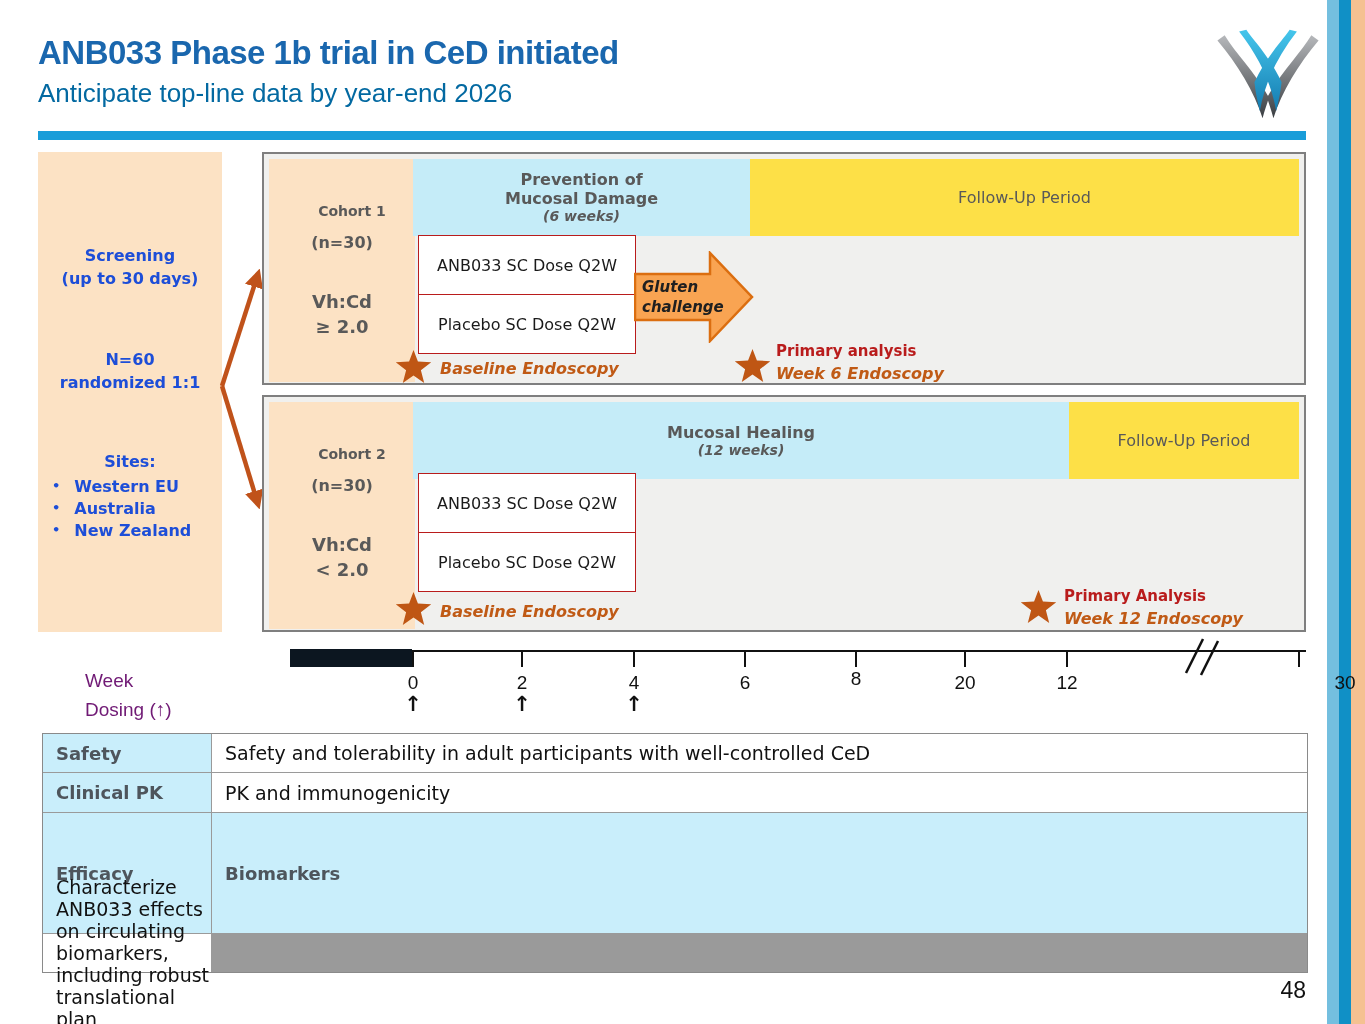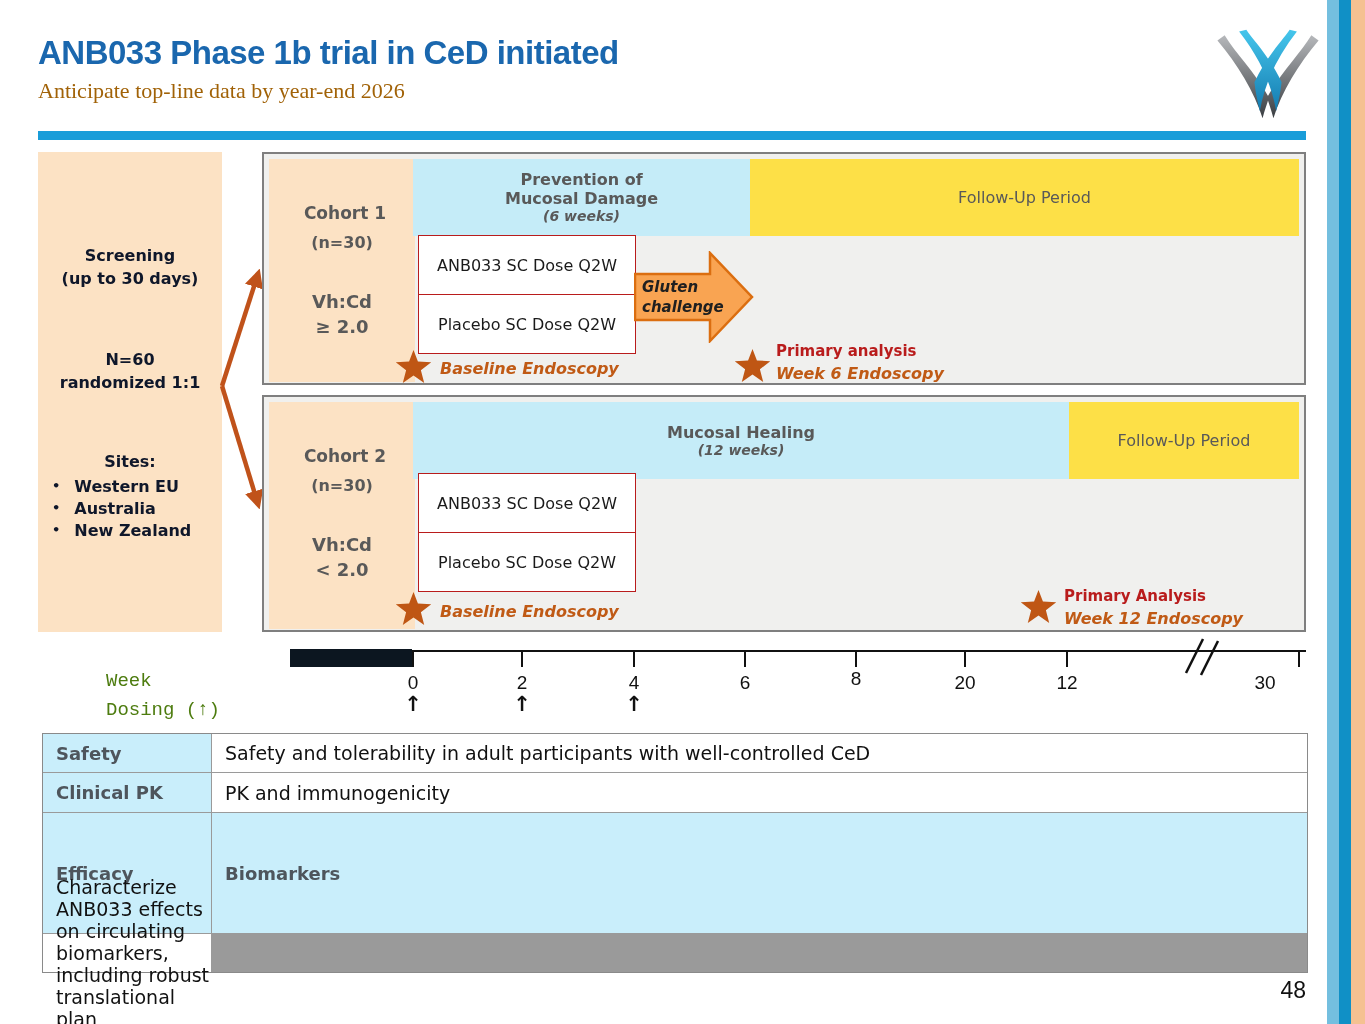--- a/index.html
+++ b/index.html
@@ -3,47 +3,47 @@
 <meta charset="utf-8">
 <style>
   html,body{margin:0;padding:0;background:#fff;}
   .page{position:relative;width:1365px;height:1024px;background:#fff;overflow:hidden;
         font-family:"DejaVu Sans",sans-serif;color:#595959;}
   .abs{position:absolute;}
 
   
   .title{left:38px;top:34px;font-family:"Liberation Sans",sans-serif;font-weight:bold;
          font-size:33px;color:#1a67ae;letter-spacing:-0.5px;}
-  .subtitle{left:38px;top:78px;font-family:Liberation Serif, serif;font-size:22px;color:#a16207;}
+  .subtitle{left:38px;top:78px;font-family:Liberation Sans, sans-serif;font-size:26px;color:#0369a1;}
   .header-rule{left:38px;top:131px;width:1268px;height:9px;background:#199dd9;}
 
   
   .stripe{top:0;height:1024px;}
   .stripe-light{left:1327px;width:12px;background:#74bfdf;}
   .stripe-blue{left:1339px;width:12px;background:#1090c6;}
   .stripe-orange{left:1351px;width:14px;background:#f5c191;}
 
   
   .screening-box{left:38px;top:152px;width:184px;height:480px;background:#fce2c4;
-                 font-size:16px;font-weight:bold;color:#0f172a;}
+                 font-size:16px;font-weight:bold;color:#1d4ed8;}
   .scr-block{position:absolute;left:0;width:100%;text-align:center;line-height:23px;}
   .scr-1{top:92px;}
   .scr-2{top:196px;}
   .scr-3{top:298px;}
   .sites{position:absolute;top:324px;left:14px;text-align:left;line-height:21px;white-space:nowrap;}
   .site::before{content:"•";font-size:13px;margin-right:14px;position:relative;top:-2px;}
 
   
   .panel{background:#f0f0ee;border:2px solid #7f7f7f;box-sizing:border-box;}
   .panel1{left:262px;top:152px;width:1044px;height:233px;}
   .panel2{left:262px;top:395px;width:1044px;height:237px;}
   .cohort-box{position:absolute;left:5px;top:5px;width:146px;background:#fce2c4;text-align:center;}
   .cb1{height:223px;}
   .cb2{height:227px;}
-  .cohort-name{position:absolute;left:3px;width:100%;top:44px;font-size:17px;font-weight:bold;}
+  .cohort-name{position:absolute;left:10px;width:100%;top:44px;font-size:14px;font-weight:bold;}
   .cohort-n{position:absolute;left:0;width:100%;top:74px;font-size:16px;font-weight:bold;}
   .cohort-crit{position:absolute;left:0;width:100%;top:130px;font-size:18px;font-weight:bold;line-height:25px;}
   .band{position:absolute;top:5px;height:77px;display:flex;flex-direction:column;
         align-items:center;justify-content:center;text-align:center;}
   .band-title{font-size:16px;font-weight:bold;line-height:19px;color:#595959;}
   .band-duration{font-size:14px;font-style:italic;font-weight:bold;line-height:17px;color:#595959;}
   .blue-band{background:#c5ecf8;}
   .gray-band{background:#fde047;font-size:16px;font-weight:normal;color:#595959;}
   .bb1{left:149px;width:337px;}
   .gb1{left:486px;width:549px;}
@@ -64,21 +64,21 @@
   .star{width:37px;height:34px;}
   .endo-label{font-size:16px;font-weight:bold;font-style:italic;color:#c05a15;white-space:nowrap;}
   .primary-title{font-size:15px;font-weight:bold;color:#b91c1c;white-space:nowrap;}
 
   
   .tl-bar{left:290px;top:649px;width:122px;height:18px;background:#0c1620;}
   .tl-line{left:412px;top:650px;width:894px;height:2px;background:#111;}
   .tick{top:650px;width:2px;height:17px;background:#111;transform:translateX(-50%);}
   .tick-label{top:672px;transform:translateX(-50%);font-family:"Liberation Sans",sans-serif;
               font-size:19px;color:#111;}
-  .tl-side-label{left:85px;font-family:Liberation Mono, monospace;font-size:19px;color:#4d7c0f;margin-left:21px;}
+  .tl-side-label{left:85px;font-family:Liberation Sans, sans-serif;font-size:19px;color:#701a75;}
   .dose-arrow{top:692px;transform:translateX(-50%);font-size:21px;font-weight:bold;color:#111;}
 
   
   .obj-table{left:42px;top:733px;width:1264px;display:grid;
              grid-template-columns:168px 1fr;grid-template-rows:38px 39px 120px 38px;
              gap:1px;background:#9a9a9a;border:1px solid #8a8a8a;}
   .obj-label{background:#c9eefb;display:flex;align-items:center;padding-left:13px;
              font-size:18px;font-weight:bold;color:#4e555c;}
   .obj-content{background:#fff;display:flex;flex-direction:column;justify-content:center;
                padding-left:13px;font-size:19px;color:#111;}
@@ -237,21 +237,21 @@
   <div class="abs tick" style="left:1067px;"></div>
   <div class="abs tick" style="left:1299px;"></div>
 
   <div class="abs tick-label" style="left:413px;">0</div>
   <div class="abs tick-label" style="left:522px;">2</div>
   <div class="abs tick-label" style="left:634px;">4</div>
   <div class="abs tick-label" style="left:745px;">6</div>
   <div class="abs tick-label" style="left:856px;top:668px;">8</div>
   <div class="abs tick-label" style="left:965px;">20</div>
   <div class="abs tick-label" style="left:1067px;">12</div>
-  <div class="abs tick-label" style="left:1265px;">30</div>
+  <div class="abs tick-label" style="left:1345px;">30</div>
 
   <svg class="abs" style="left:1176px;top:633px;" width="52" height="44" viewBox="0 0 52 44">
     <line x1="10" y1="40" x2="27" y2="6" stroke="#111" stroke-width="2.5"></line>
     <line x1="25" y1="42" x2="42" y2="8" stroke="#111" stroke-width="2.5"></line>
   </svg>
 
   <div class="abs tl-side-label" style="top:670px;">Week</div>
   <div class="abs tl-side-label" style="top:699px;">Dosing (↑)</div>
 
   <div class="abs dose-arrow" style="left:413px;">↑</div>

